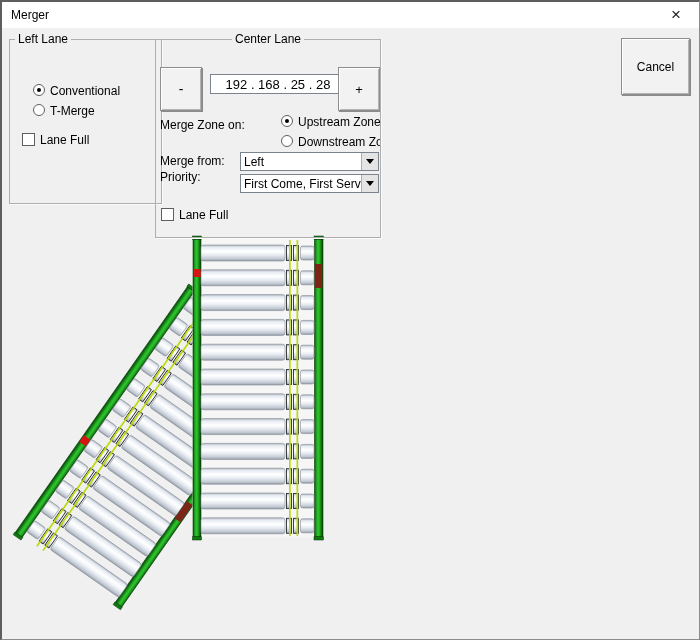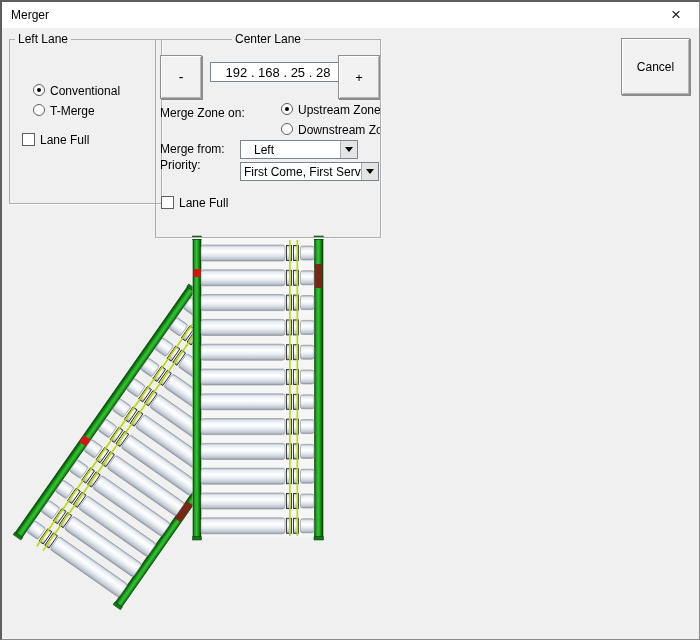--- a/index.html
+++ b/index.html
@@ -13,21 +13,21 @@
     overflow:hidden;
   }
   .titlebar { position:absolute; left:0; top:0; width:100%; height:26px; background:#ffffff; }
   .title { position:absolute; left:9px; top:6px; font-size:12px; color:#000; }
   .close-btn { position:absolute; right:10px; top:2px; width:26px; height:22px;
     text-align:center; font-size:17px; line-height:22px; color:#1c1c1c; cursor:default; }
 
   fieldset.group { position:absolute; border:1px solid #aeaeae; background:transparent;
     box-shadow:1px 1px 0 #fbfbfb; z-index:2; overflow:hidden; }
   fieldset.group legend { font-size:12px; color:#000; padding:0 3px; }
-  legend.centered { margin:4px auto; }
+  legend.centered { margin:16px auto; }
   legend.leftpos { margin-left:5px; }
 
   .lbl { position:absolute; font-size:12px; color:#000; white-space:nowrap; }
 
   input.ipfield { position:absolute; border:1px solid #7b838e; background:#fff; height:20px;
     font-family:"Liberation Sans", sans-serif; font-size:13px; text-align:center; color:#000; }
 
   .btn3d { position:absolute; background:#f2f2f2; border:1px solid #8e8e8e; color:#000;
     display:flex; align-items:center; justify-content:center; font-size:12px;
     box-shadow:inset 1px 1px 0 #ffffff, inset -1px -1px 0 #b4b4b4, 1px 1px 0 #8a8a8a; cursor:default; }
@@ -258,21 +258,21 @@
       <span class="rcirc"></span>
       <span class="rtext">Upstream Zone</span>
     </div>
 
     <div class="radio-row" style="left:125px; top:73px; width:105px;">
       <span class="rcirc"></span>
       <span class="rtext">Downstream Zone</span>
     </div>
 
     <span class="lbl" style="left:4px; top:92px;">Merge from:</span>
-    <div class="combo" style="left:84px; top:90px; width:118px;padding-left:10px;">
+    <div class="combo" style="left:84px; top:90px; width:139px;">
       <span class="cval">Left</span>
       <span class="cbtn">
           <span class="tri-down"></span>
         </span>
     </div>
 
     <span class="lbl" style="left:4px; top:108px;">Priority:</span>
     <div class="combo" style="left:84px; top:112px; width:139px;">
       <span class="cval">First Come, First Served</span>
       <span class="cbtn">

